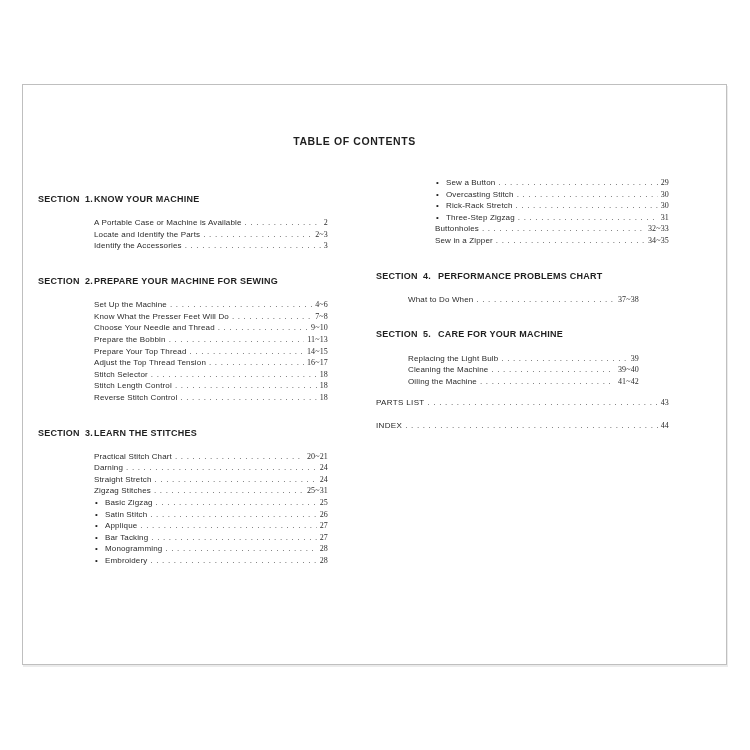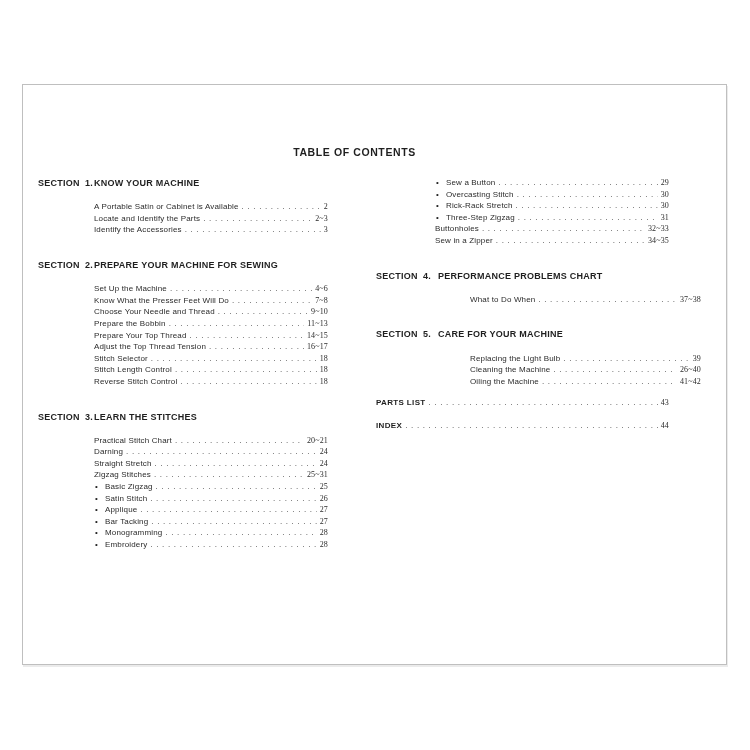--- a/index.html
+++ b/index.html
@@ -8,76 +8,76 @@
     font-family:"Liberation Sans",sans-serif;color:#2b2b2b;
     -webkit-font-smoothing:antialiased;
   }
   .sheet{
     position:absolute;left:22px;top:84px;width:705px;height:581px;
     box-sizing:border-box;background:#ffffff;
     border:1px solid #bfbfbf;
     box-shadow:1px 2px 0 rgba(0,0,0,0.08);
   }
   .toc-title{
-    position:absolute;left:15px;top:61px;width:633px;margin:0;
+    position:absolute;left:15px;top:50px;width:633px;margin:0;
     text-align:center;font-size:10.5px;font-weight:bold;
     letter-spacing:0.6px;color:#1f1f1f;line-height:12px;
   }
   .col{position:absolute;}
   .col-left{left:15px;top:93px;width:302px;}
   .col-right{left:353px;top:92px;width:295px;}
 
   .sec-h{
     display:flex;align-items:center;height:11.6px;line-height:11.6px;
     font-size:9px;font-weight:bold;letter-spacing:0.25px;color:#1f1f1f;
-    margin-bottom:11.6px;white-space:nowrap;
+    margin-bottom:11.6px;white-space:nowrap;margin-top:16px;
   }
   .sec-label{flex:none;word-spacing:2.5px;}
   .col-left .sec-label{width:56px;}
   .col-right .sec-label{width:62px;}
 
   .section{margin-bottom:24px;}
   .col-left .entries{margin-left:56px;width:234px;}
-  .col-right .section .entries{margin-left:94px;width:231px;}
+  .col-right .section .entries{margin-left:32px;width:231px;}
   .col-right .cont{margin-left:59px;width:234px;margin-bottom:24px;}
 
   .row{
     display:flex;align-items:baseline;height:11.6px;line-height:11.6px;
     font-size:8px;letter-spacing:0.15px;white-space:nowrap;
   }
   .bullet{flex:none;width:11px;padding-left:1px;box-sizing:border-box;font-size:8px;color:#242424;}
   .etext{flex:none;white-space:nowrap;}
   .dots{
     flex:1 1 auto;overflow:hidden;white-space:nowrap;
     margin:0 3px;letter-spacing:0.7px;color:#2e2e2e;
   }
   .dots::after{
     content:". . . . . . . . . . . . . . . . . . . . . . . . . . . . . . . . . . . . . . . . . . . . . . . . . . . . . . . . . . . . . . . . . . . . . . . . . . . .";
   }
   .pg{flex:none;white-space:nowrap;font-family:Liberation Serif, serif;}
 
   .toplevel{width:293px;margin-top:-14px;}
   .toplevel + .toplevel{margin-top:11px;}
-  .toplevel .etext{font-weight:bold;letter-spacing:0.35px;color:#1f1f1f;text-align:center;}
+  .toplevel .etext{font-weight:normal;letter-spacing:0.35px;color:#1f1f1f;text-align:center;}
   .toplevel .dots,.toplevel .pg{font-weight:normal;}
 </style>
 </head>
 <body>
 
 <div class="sheet">
   <h1 class="toc-title">TABLE OF CONTENTS</h1>
   <div class="col col-left" id="col-left">
       <div class="section">
         <div class="sec-h">
           <span class="sec-label">SECTION 1.</span>
           <span class="sec-title">KNOW YOUR MACHINE</span>
         </div>
         <div class="entries">
           <div class="row">
-            <span class="etext">A Portable Satin or Cabinet is Available</span>
+            <span class="etext">A Portable Case or Machine is Available</span>
             <span class="dots"></span>
             <span class="pg">2</span>
           </div>
           <div class="row">
             <span class="etext">Locate and Identify the Parts</span>
             <span class="dots"></span>
             <span class="pg">2~3</span>
           </div>
           <div class="row">
             <span class="etext">Identify the Accessories</span>
@@ -261,21 +261,21 @@
         </div>
         <div class="entries">
           <div class="row">
             <span class="etext">Replacing the Light Bulb</span>
             <span class="dots"></span>
             <span class="pg">39</span>
           </div>
           <div class="row">
             <span class="etext">Cleaning the Machine</span>
             <span class="dots"></span>
-            <span class="pg">26~40</span>
+            <span class="pg">39~40</span>
           </div>
           <div class="row">
             <span class="etext">Oiling the Machine</span>
             <span class="dots"></span>
             <span class="pg">41~42</span>
           </div>
         </div>
       </div>
       <div class="row toplevel">
         <span class="etext">PARTS LIST</span>

